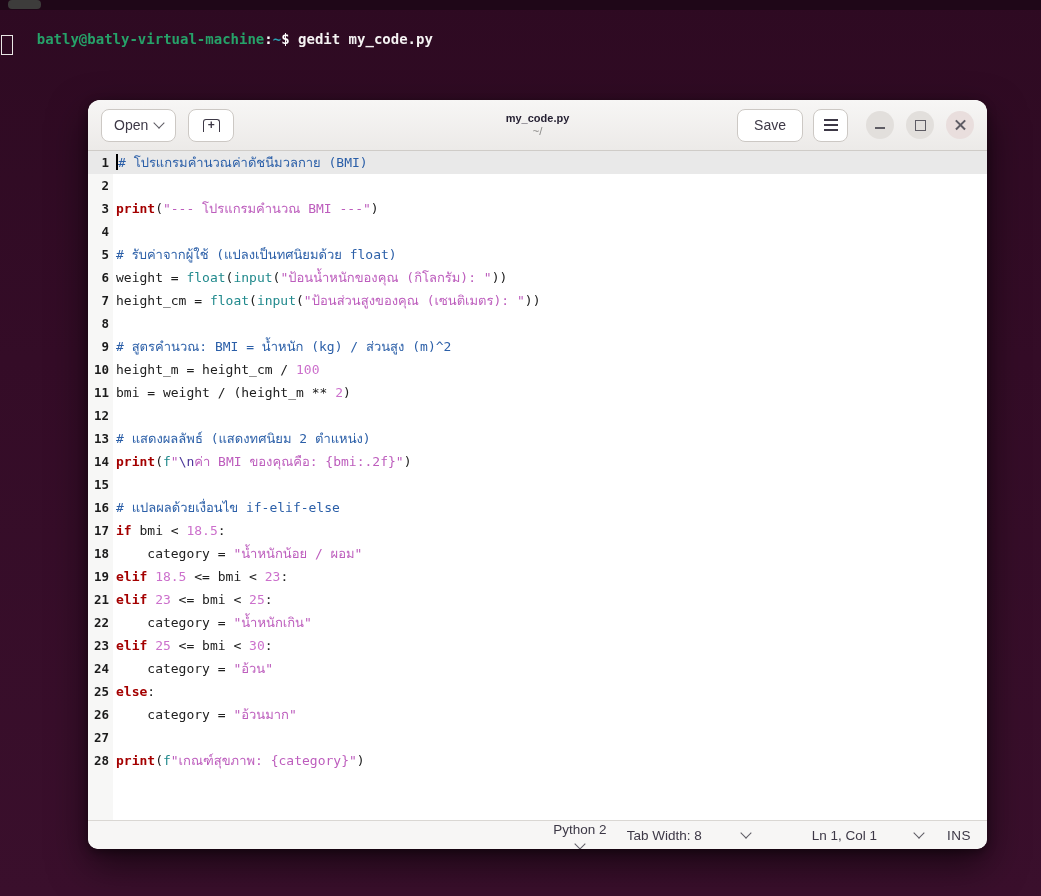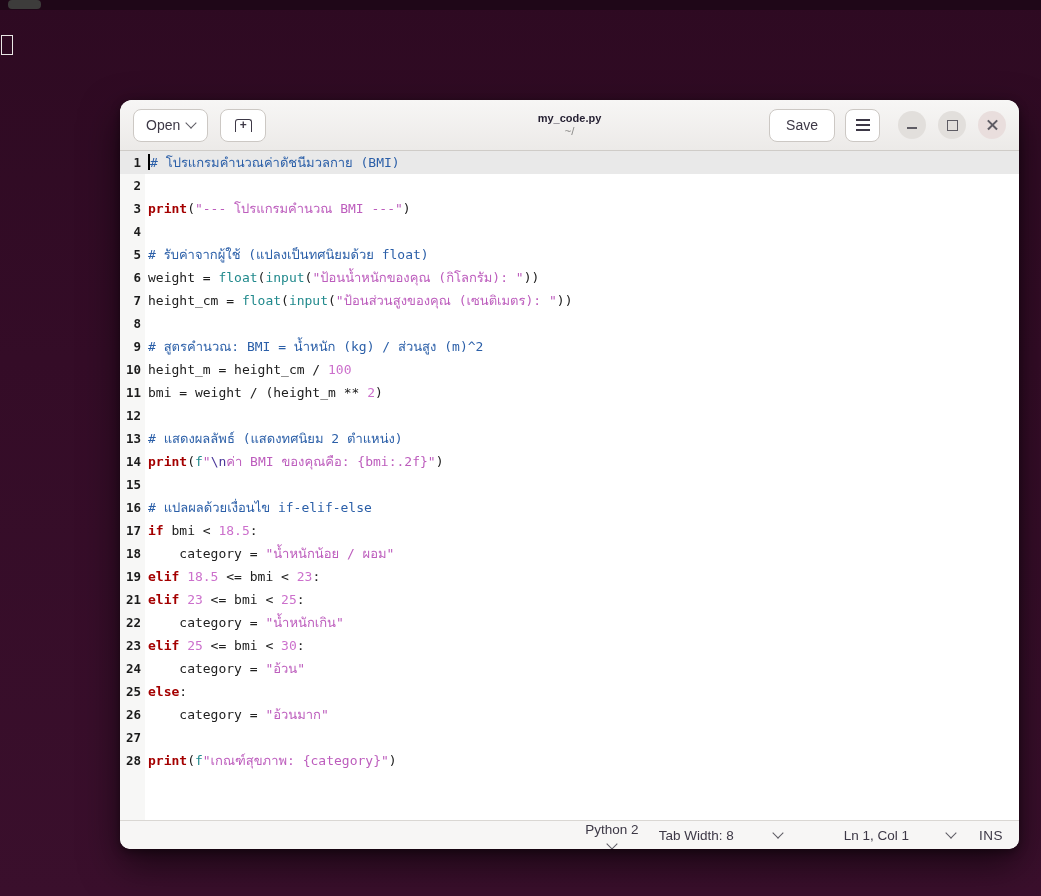--- a/index.html
+++ b/index.html
@@ -17,21 +17,21 @@
     white-space:pre;letter-spacing:0;
   }
   .t-user{color:var(--terminal-green,#26a269);}
   .t-white{color:#ffffff;}
   .t-path{color:var(--terminal-cyan,#2aa1b3);}
   .t-cmd{color:#f4f2f2;font-weight:600;}
   .term-cursor{position:absolute;left:1px;top:35px;width:10px;height:18px;border:1.5px solid #e9e7e5;background:transparent;}
 
   
   .gedit{
-    position:absolute;left:120px;top:100px;width:899px;height:749px;
+    position:absolute;left:88px;top:100px;width:899px;height:749px;
     border-radius:12px 12px 10px 10px;background:#ffffff;
     box-shadow:0 16px 38px rgba(0,0,0,.55), 0 3px 10px rgba(0,0,0,.4);
     display:flex;flex-direction:column;overflow:hidden;
   }
   
   .hdr{
     position:relative;height:50px;flex:0 0 50px;
     background:linear-gradient(#f7f6f5,#eceae8);
     border-bottom:1px solid #cfccc8;border-radius:12px 12px 0 0;
     display:flex;align-items:center;padding:0 13px;
@@ -97,20 +97,23 @@
 </style>
 </head>
 <body>
 
 <div class="screen">
 
   <div class="top-strip">
     <div class="top-tab"></div>
   </div>
 
+  <div class="terminal-line">
+    <span class="t-user">batly@batly-virtual-machine</span><span class="t-white">:</span><span class="t-path">~</span><span class="t-white">$</span><span class="t-cmd"> gedit my_code.py</span>
+  </div>
   <div class="term-cursor"></div>
 
   <div class="gedit">
 
     <div class="hdr">
       <div class="btn open-btn">
         <span>Open</span>
         <span class="chev"></span>
       </div>
       <div class="btn newtab-btn">

